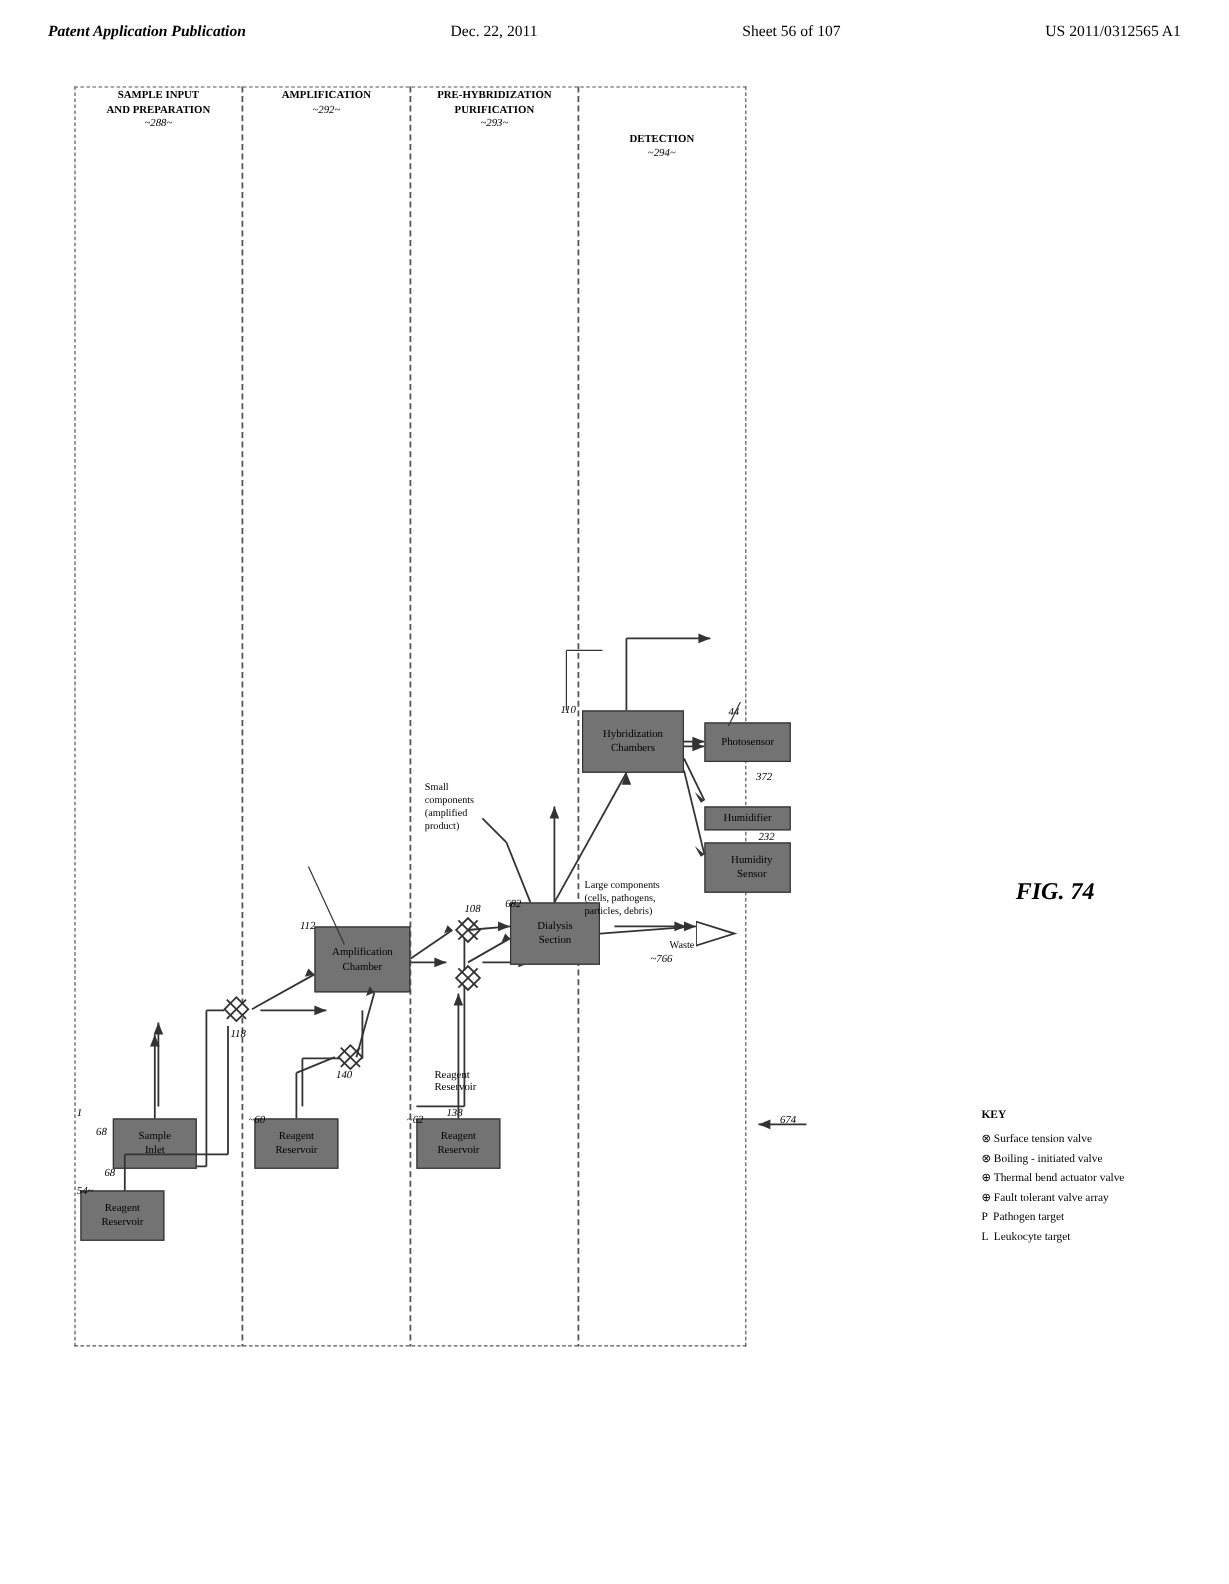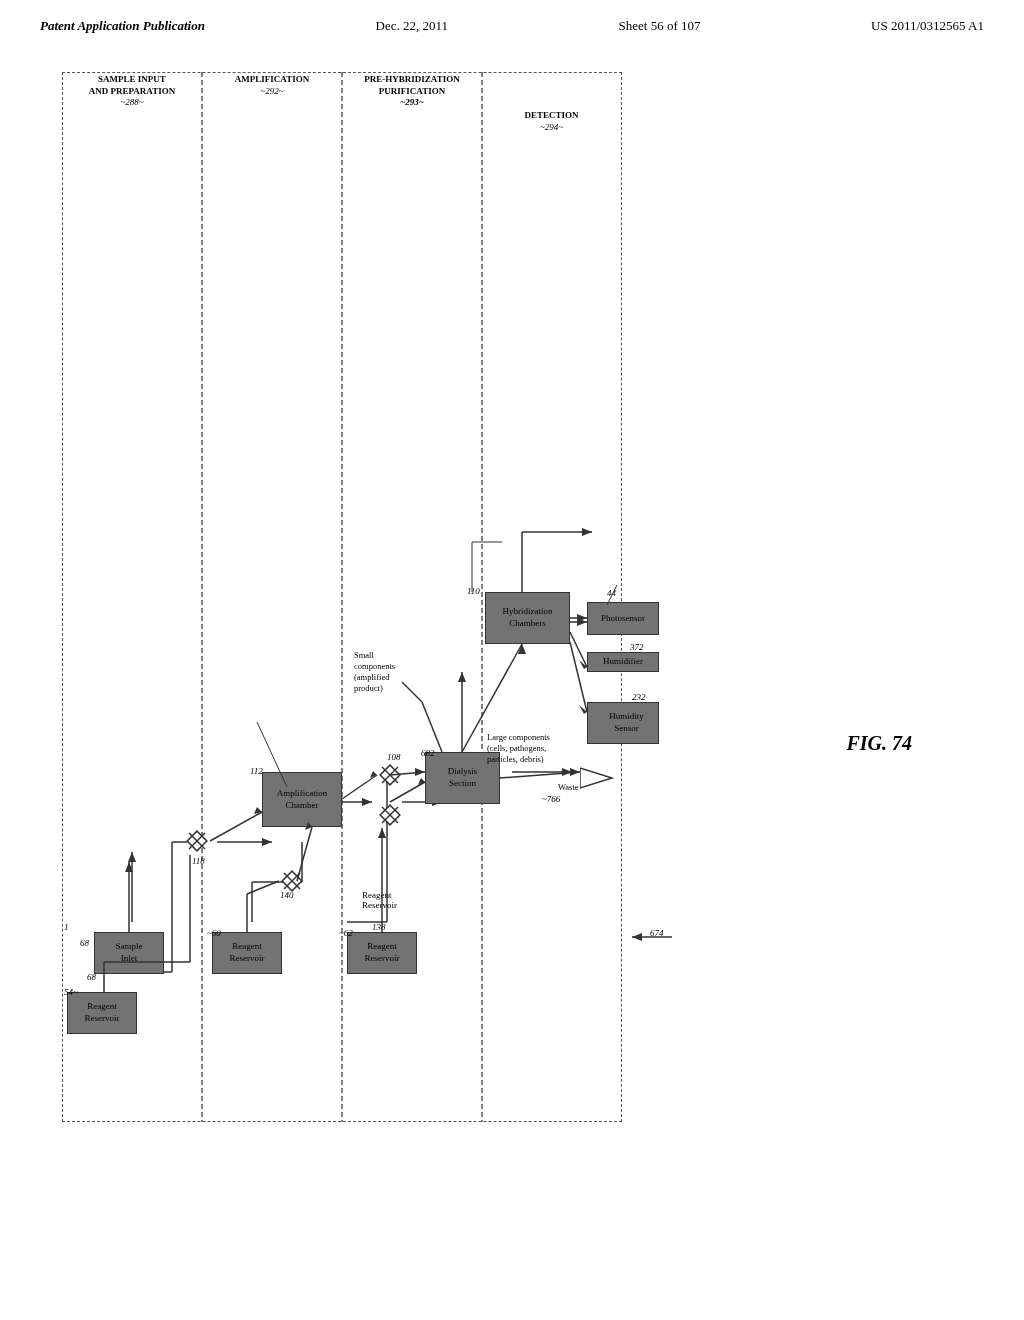--- a/index.html
+++ b/index.html
@@ -164,21 +164,21 @@
     <span style="font-weight:normal; font-style:italic;">~288~</span>
   </div>
 
   <div style="position:absolute; top:22px; left:172px; width:136px; text-align:center; font-size:9px; font-weight:bold; line-height:1.3;">
     AMPLIFICATION<br>
     <span style="font-weight:normal; font-style:italic;">~292~</span>
   </div>
 
   <div style="position:absolute; top:22px; left:312px; width:136px; text-align:center; font-size:9px; font-weight:bold; line-height:1.3;">
     PRE-HYBRIDIZATION<br>PURIFICATION<br>
-    <span style="font-weight:bold; font-style:italic;">~293~</span>
+    <span style="font-weight:normal; font-style:italic;">~293~</span>
   </div>
 
   <div style="position:absolute; top:22px; left:452px; width:135px; text-align:center; font-size:9px; font-weight:bold; line-height:1.3;margin-top:36px;">
     DETECTION<br>
     <span style="font-weight:normal; font-style:italic;">~294~</span>
   </div>
 
   <div class="box" style="left:62px; top:880px; width:70px; height:42px; font-size:9px;">
     Sample<br>Inlet
   </div>
@@ -230,21 +230,21 @@
   </svg>
 
   <div class="box" style="left:555px; top:550px; width:72px; height:33px;">
     Photosensor
   </div>
   <div style="position:absolute; left:575px; top:536px; font-size:9px; font-style:italic;">44</div>
   <svg style="position:absolute; top:528px; left:560px; width:30px; height:26px;">
     <line x1="15" y1="25" x2="25" y2="5" stroke="#333" stroke-width="1"></line>
   </svg>
 
-  <div class="box" style="left:555px; top:600px; width:72px; height:20px;">
+  <div class="box" style="left:555px; top:620px; width:72px; height:20px;">
     Humidifier
   </div>
   <div style="position:absolute; left:598px; top:590px; font-size:9px; font-style:italic;">372</div>
 
   <div class="box" style="left:555px; top:650px; width:72px; height:42px;padding-left:10px;">
     Humidity<br>Sensor
   </div>
   <div style="position:absolute; left:600px; top:640px; font-size:9px; font-style:italic;">232</div>
 
   <div style="position:absolute; left:152px; top:776px; width:26px; height:26px;">
@@ -296,20 +296,29 @@
   </div>
   <div style="position:absolute; left:526px; top:730px; font-size:8.5px;">Waste</div>
   <div style="position:absolute; left:510px; top:742px; font-size:9px; font-style:italic;">~766</div>
 
   <div class="fig-label" style="right:80px; top:680px;">FIG. 74</div>
 
   <svg style="position:absolute; top:660px; left:215px; width:50px; height:80px;">
     <line x1="40" y1="75" x2="10" y2="10" stroke="#333" stroke-width="1"></line>
   </svg>
 
+  <div class="key-section" style="right:55px; top:870px;">
+    <div style="font-weight:bold; margin-bottom:4px;">KEY</div>
+    <div>⊗ Surface tension valve</div>
+    <div>⊗ Boiling - initiated valve</div>
+    <div>⊕ Thermal bend actuator valve</div>
+    <div>⊕ Fault tolerant valve array</div>
+    <div>P &nbsp;Pathogen target</div>
+    <div>L &nbsp;Leukocyte target</div>
+  </div>
 
   <svg style="position:absolute; top:870px; left:595px; width:50px; height:30px;">
     <line x1="45" y1="15" x2="5" y2="15" stroke="#333" stroke-width="1.5"></line>
     <polygon points="5,15 15,11 15,19" fill="#333"></polygon>
   </svg>
   <div style="position:absolute; top:876px; left:618px; font-size:9px; font-style:italic;">674</div>
 
   <svg class="svg-overlay" xmlns="http://www.w3.org/2000/svg">
 
     <line x1="97" y1="880" x2="97" y2="810" stroke="#333" stroke-width="1.5"></line>

